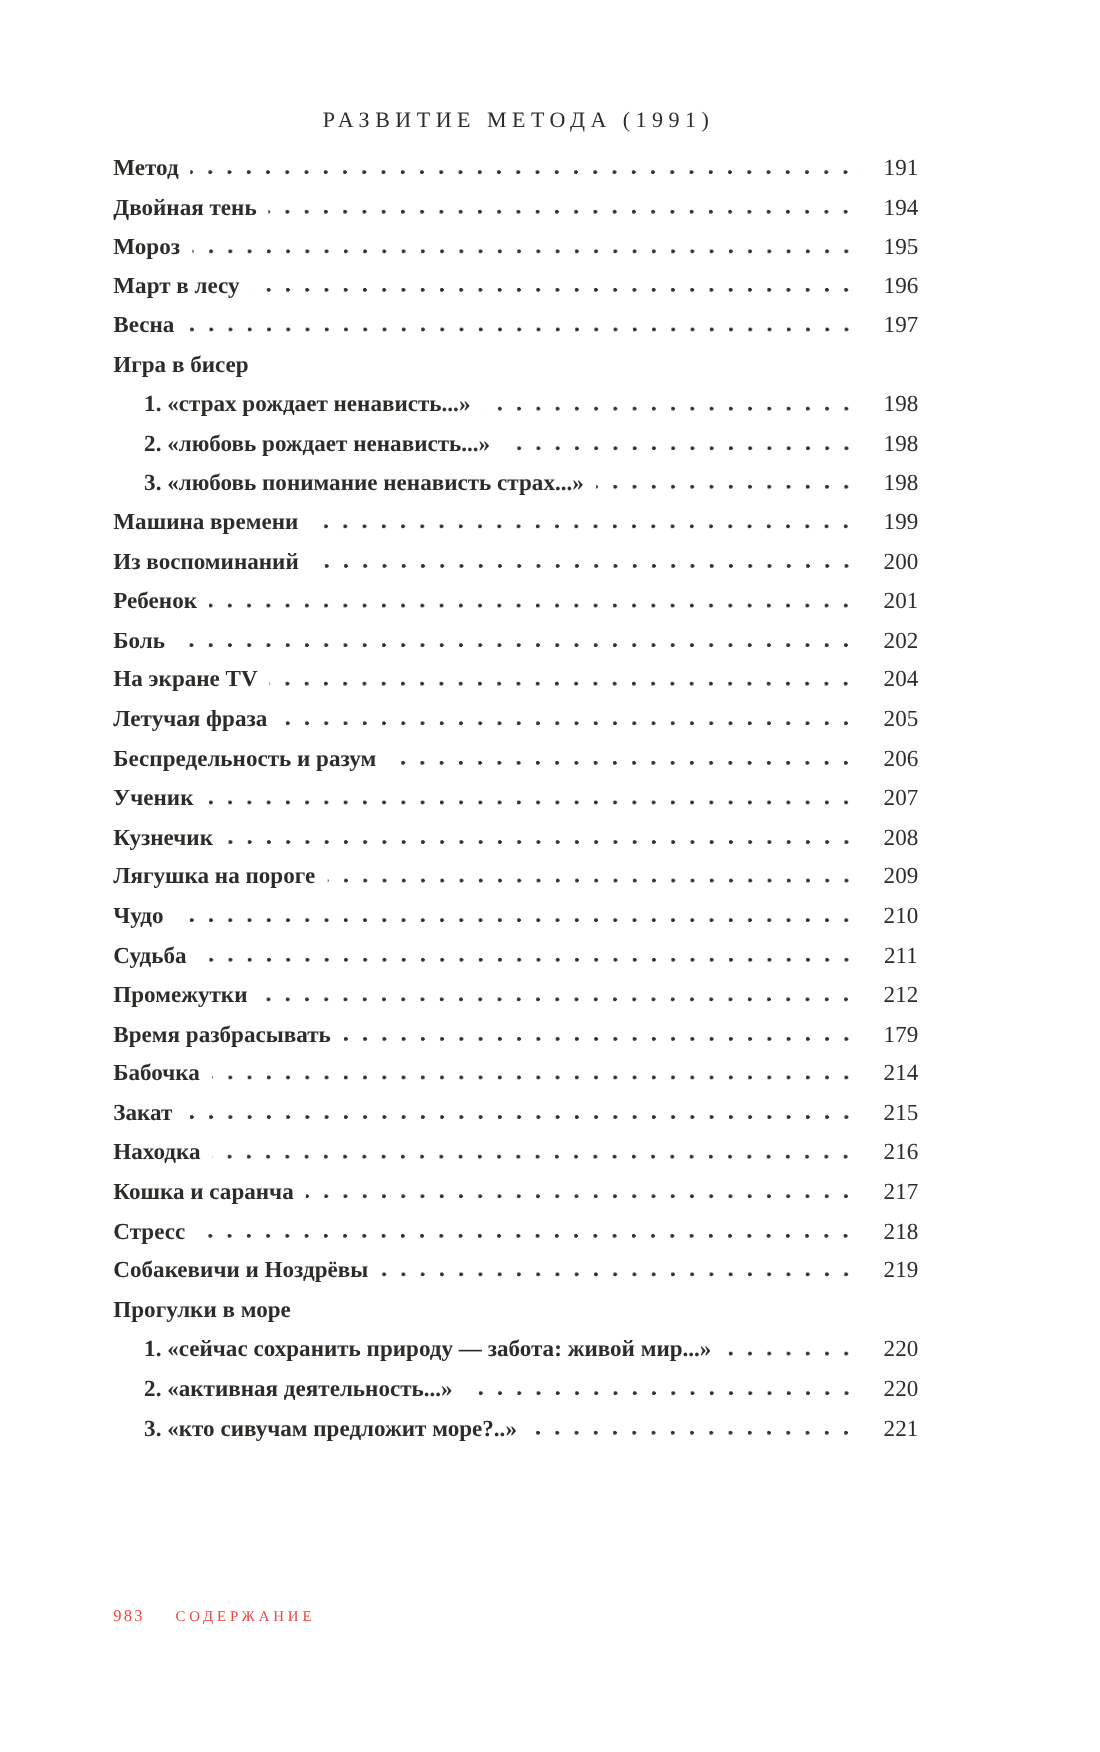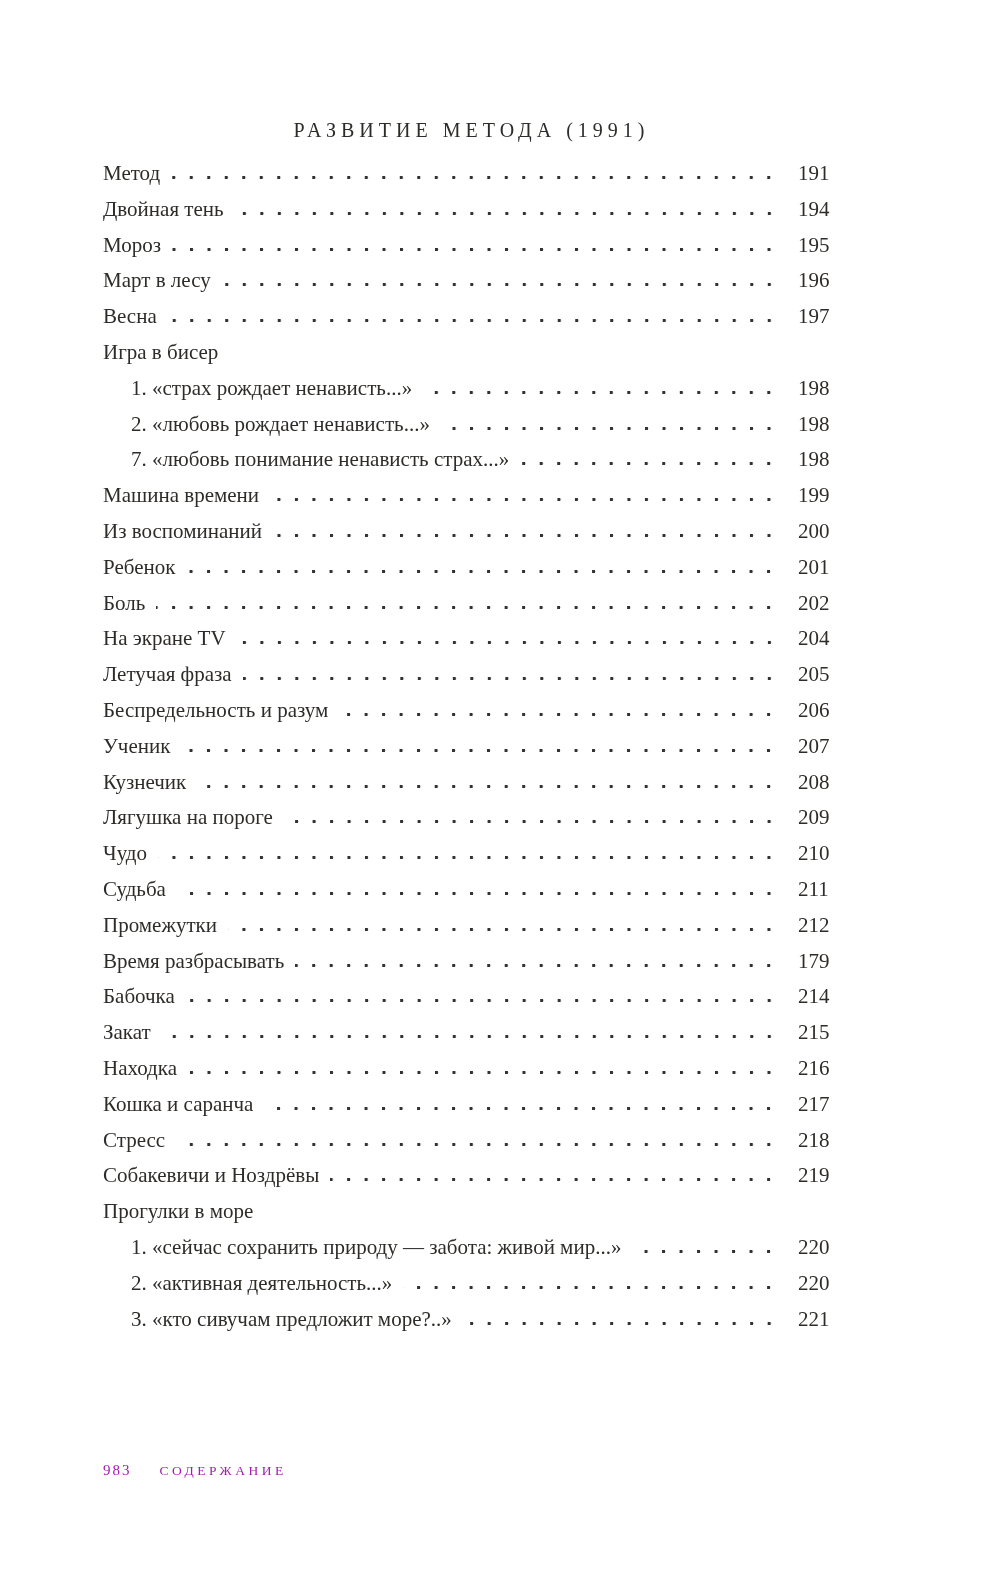--- a/index.html
+++ b/index.html
@@ -12,21 +12,21 @@
     height: 1593px;
     position: relative;
     font-family: "Liberation Serif", "DejaVu Serif", serif;
     color: #2e2c29;
     overflow: hidden;
   }
   .content {
     position: absolute;
     left: 103px;
     right: 160px;
-    top: 119px;
+    top: 98px;
   }
   .heading {
     text-align: center;
     font-size: 20px;
     letter-spacing: 5px;
     font-weight: normal;
     margin: 0 0 14px 0;
     white-space: nowrap;
   }
   .toc-list {
@@ -34,48 +34,49 @@
   }
   .toc-row {
     display: flex;
     align-items: baseline;
     line-height: 35.8px;
     font-size: 21px;
     white-space: nowrap;
   }
   .toc-row .title {
     flex: 0 0 auto;
+    font-weight: bold;
   }
   .toc-row.indent .title {
     padding-left: 28px;
   }
   .toc-row .leader {
     flex: 1 1 auto;
     height: 5px;
     margin: 0 14px 0 11px;
     background-image: radial-gradient(circle at 2.5px 2.5px, #34322f 1.55px, rgba(0,0,0,0) 1.95px);
     background-size: 17.5px 5px;
     background-repeat: repeat-x;
     background-position: right 0 bottom 0;
   }
   .toc-row .page {
     flex: 0 0 auto;
     min-width: 42px;
-    text-align: left;
+    text-align: center;
   }
   .toc-row.no-page .leader,
   .toc-row.no-page .page {
     visibility: hidden;
   }
   .footer {
     position: absolute;
     left: 103px;
     top: 1462px;
     font-size: 15px;
-    color: #a21caf;
+    color: #ef4444;
     display: flex;
     align-items: baseline;
   }
   .footer .folio {
     letter-spacing: 2px;
   }
   .footer .running-title {
     margin-left: 28px;
     font-size: 13.5px;
     letter-spacing: 3.5px;
@@ -132,21 +133,21 @@
     <span class="page">198</span>
   </div>
 
   <div class="toc-row indent">
     <span class="title">2. «любовь рождает ненависть...»</span>
     <span class="leader"></span>
     <span class="page">198</span>
   </div>
 
   <div class="toc-row indent">
-    <span class="title">7. «любовь понимание ненависть страх...»</span>
+    <span class="title">3. «любовь понимание ненависть страх...»</span>
     <span class="leader"></span>
     <span class="page">198</span>
   </div>
 
   <div class="toc-row">
     <span class="title">Машина времени</span>
     <span class="leader"></span>
     <span class="page">199</span>
   </div>
 

